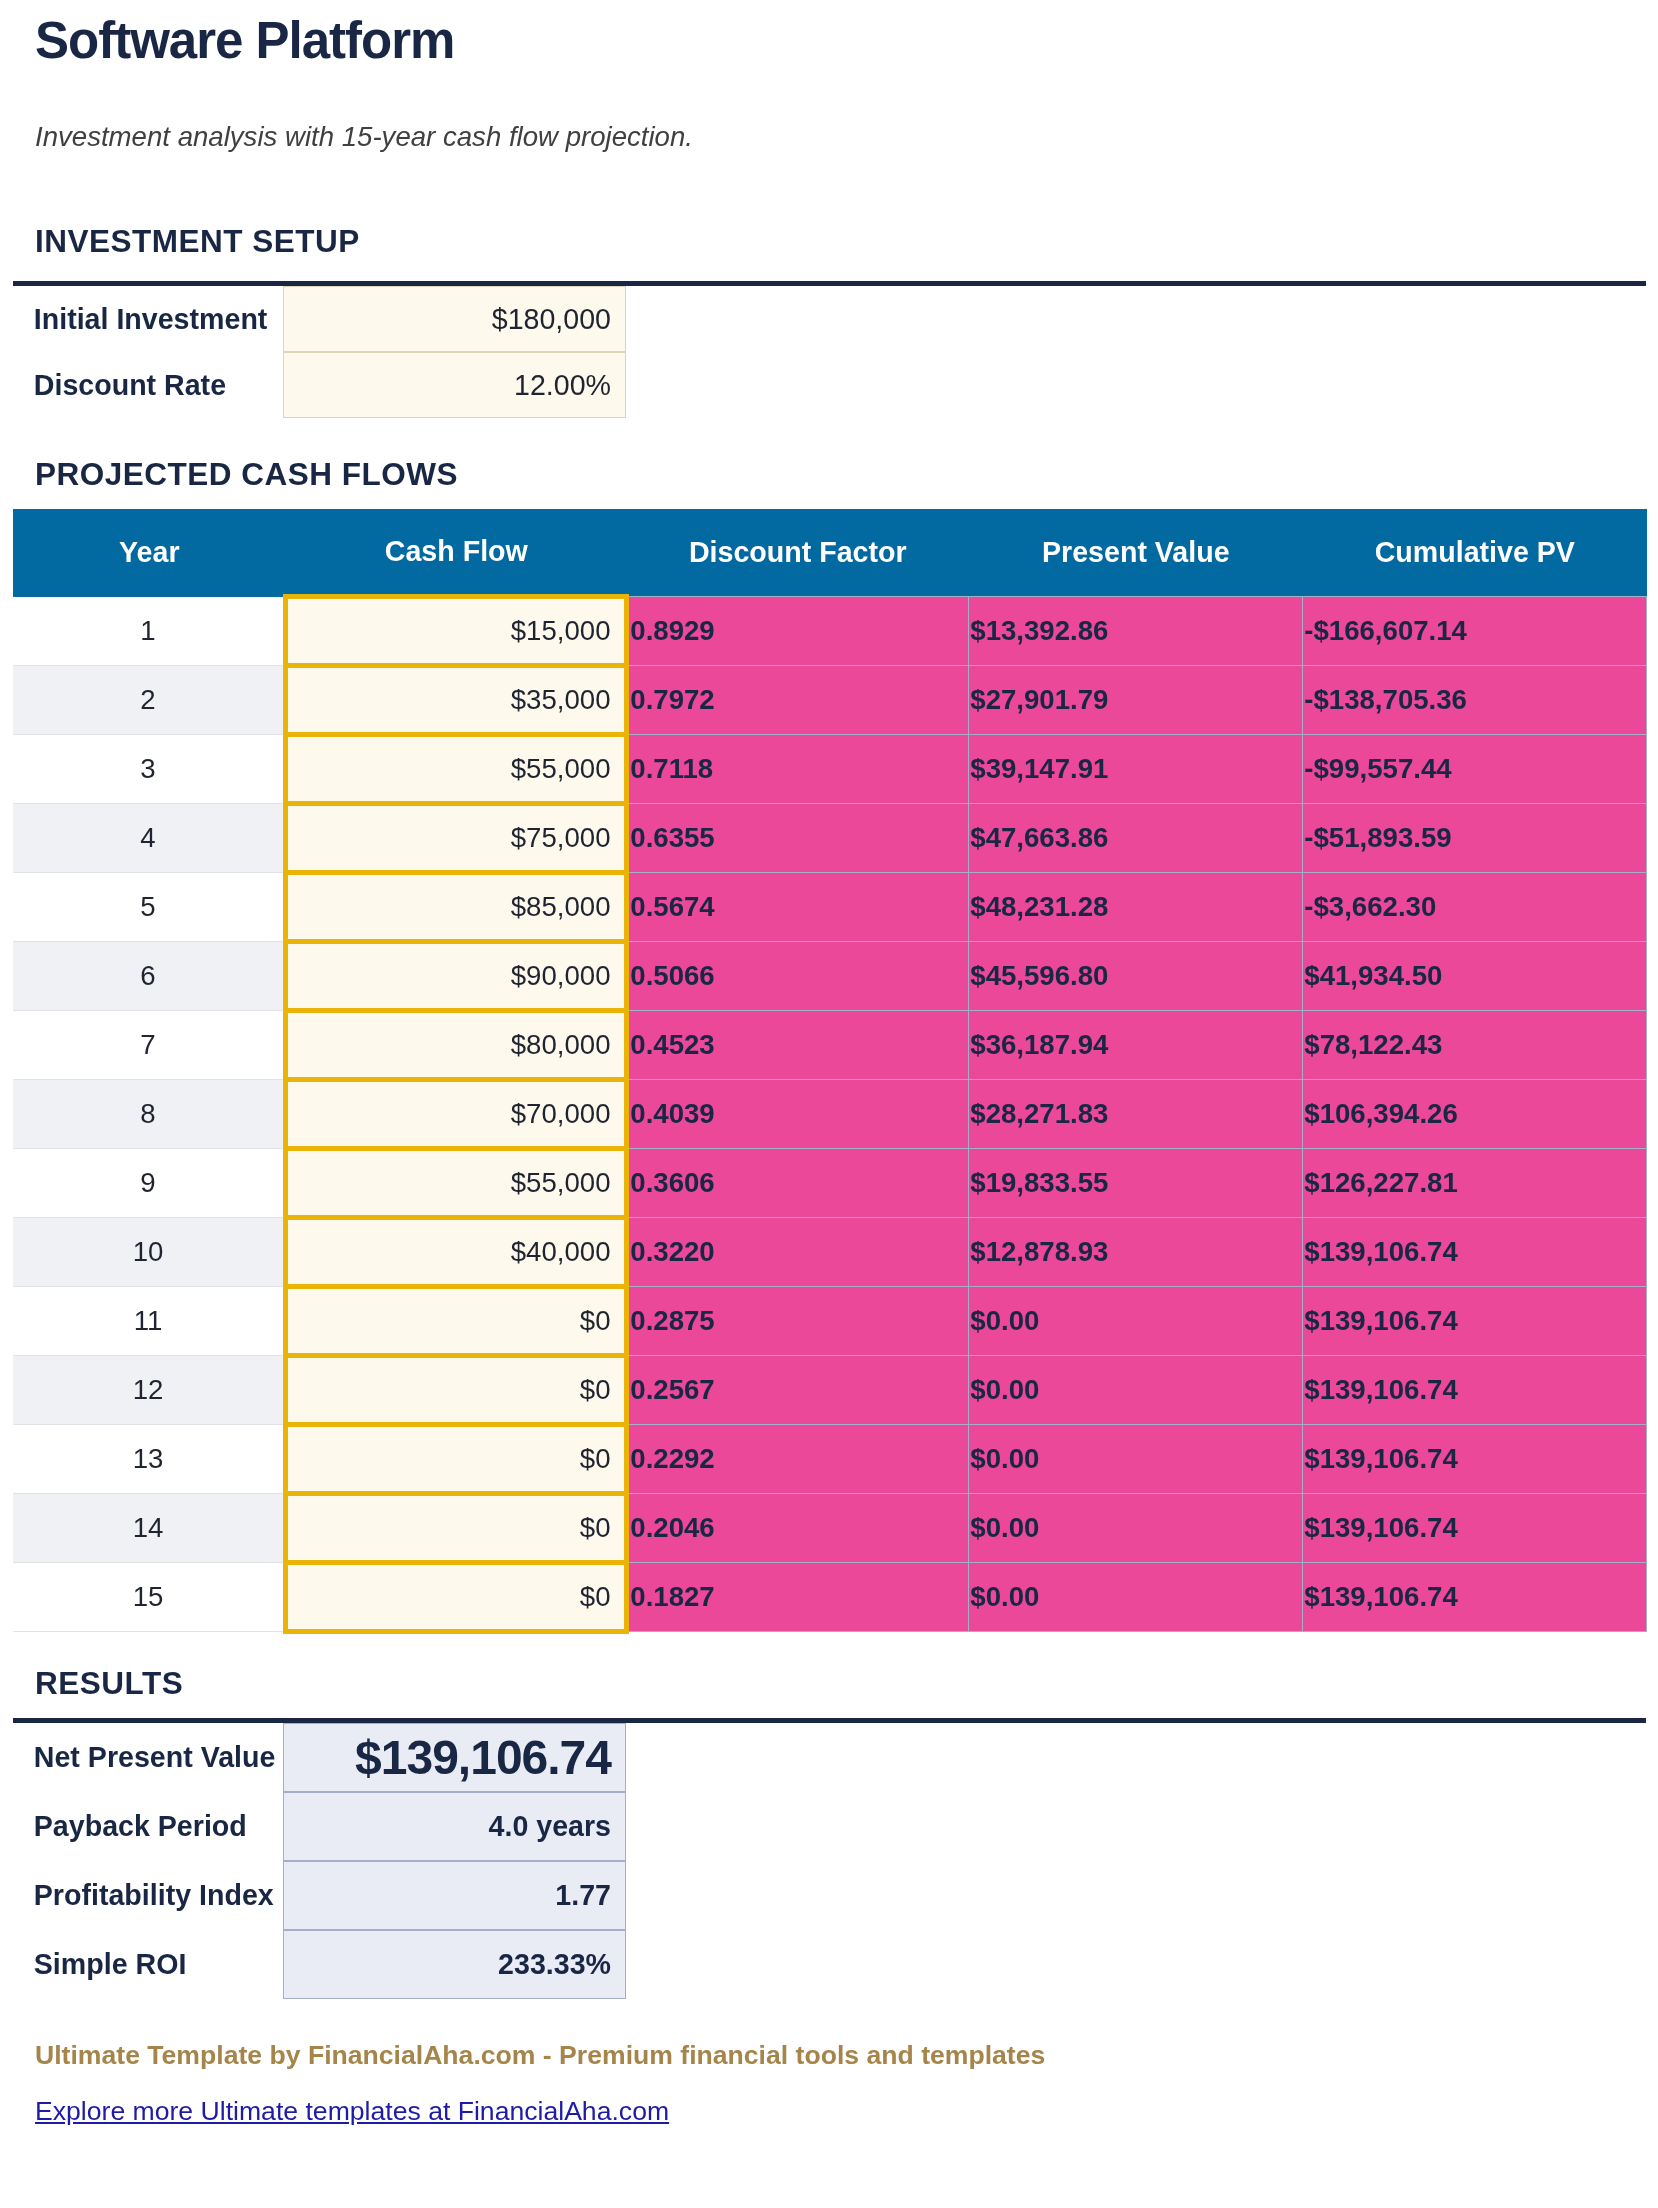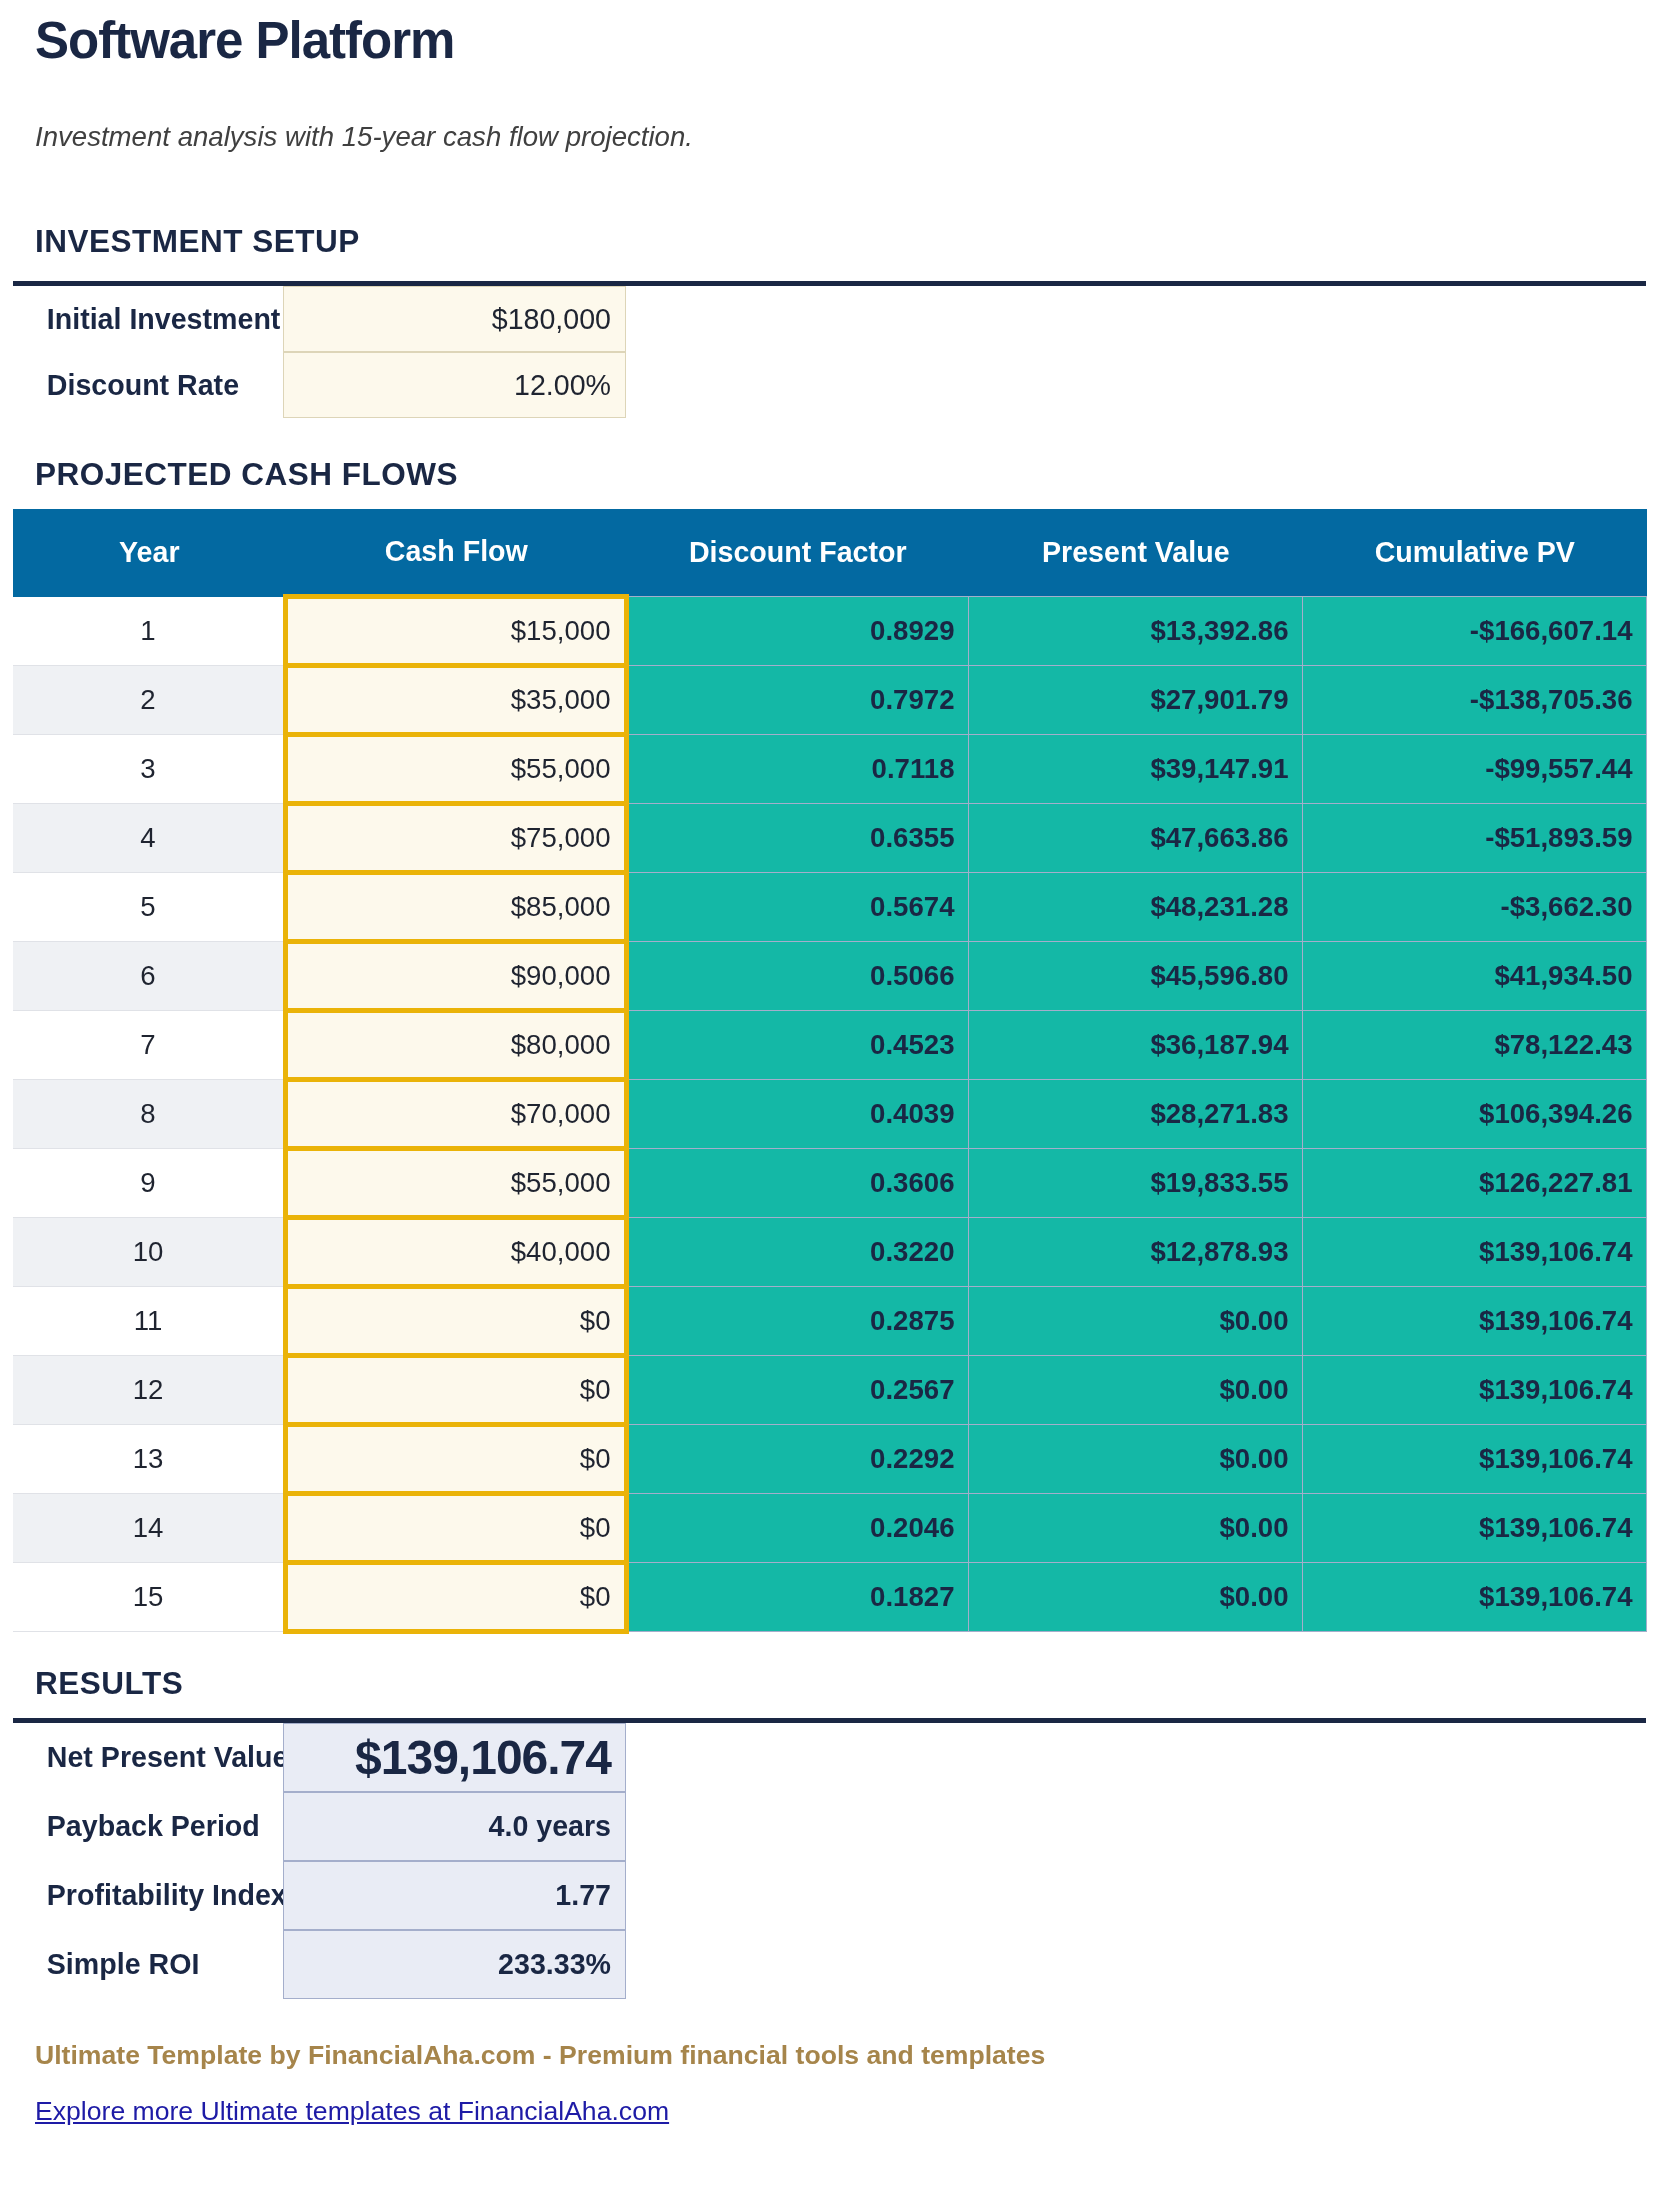--- a/index.html
+++ b/index.html
@@ -38,21 +38,21 @@
   .kv-block {
     margin-left: 12.8px;
     width: 1633px;
     border-top: 5.9px solid #1a2744;
   }
   .kv-block.setup { margin-top: 21.7px; }
   .kv-block.resultsblk { margin-top: 17.7px; }
   .kv-row { position: relative; height: 66px; }
   .kv-block.resultsblk .kv-row { height: 69px; }
   .kv-label {
-    position: absolute; left: 34px; top: 0;
+    position: absolute; left: 21px; top: 0;
     width: 247px; height: 100%;
     overflow: hidden; white-space: nowrap;
     font-weight: bold; font-size: 28.6px;
     display: flex; align-items: center;
     color: #1a2744;
   }
   .kv-valuebox {
     position: absolute; left: 270px; top: 0;
     width: 343px; height: 100%;
     padding: 0 13.8px;
@@ -101,23 +101,23 @@
     background: #ffffff;
   }
   tr:nth-child(even) td.c-year { background: #eff1f4; }
   td.c-cash {
     background: #fdf9ec;
     border: 5px solid #eab308;
     text-align: right; padding-right: 13.8px;
     color: #1f2430;
   }
   td.c-calc {
-    background: #14b8a6;
+    background: #ec4899;
     border: 1px solid #a4aecb;
-    text-align: right; padding-right: 13.8px;
+    padding-right: 13.8px;
     color: #1a2744; font-weight: bold;
   }
 
   .footer-credit {
     margin: 41px 0 0 35px;
     font-size: 26.6px; line-height: 31.5px; font-weight: bold;
     color: #a6854b;
   }
   .footer-link {
     display: inline-block;

